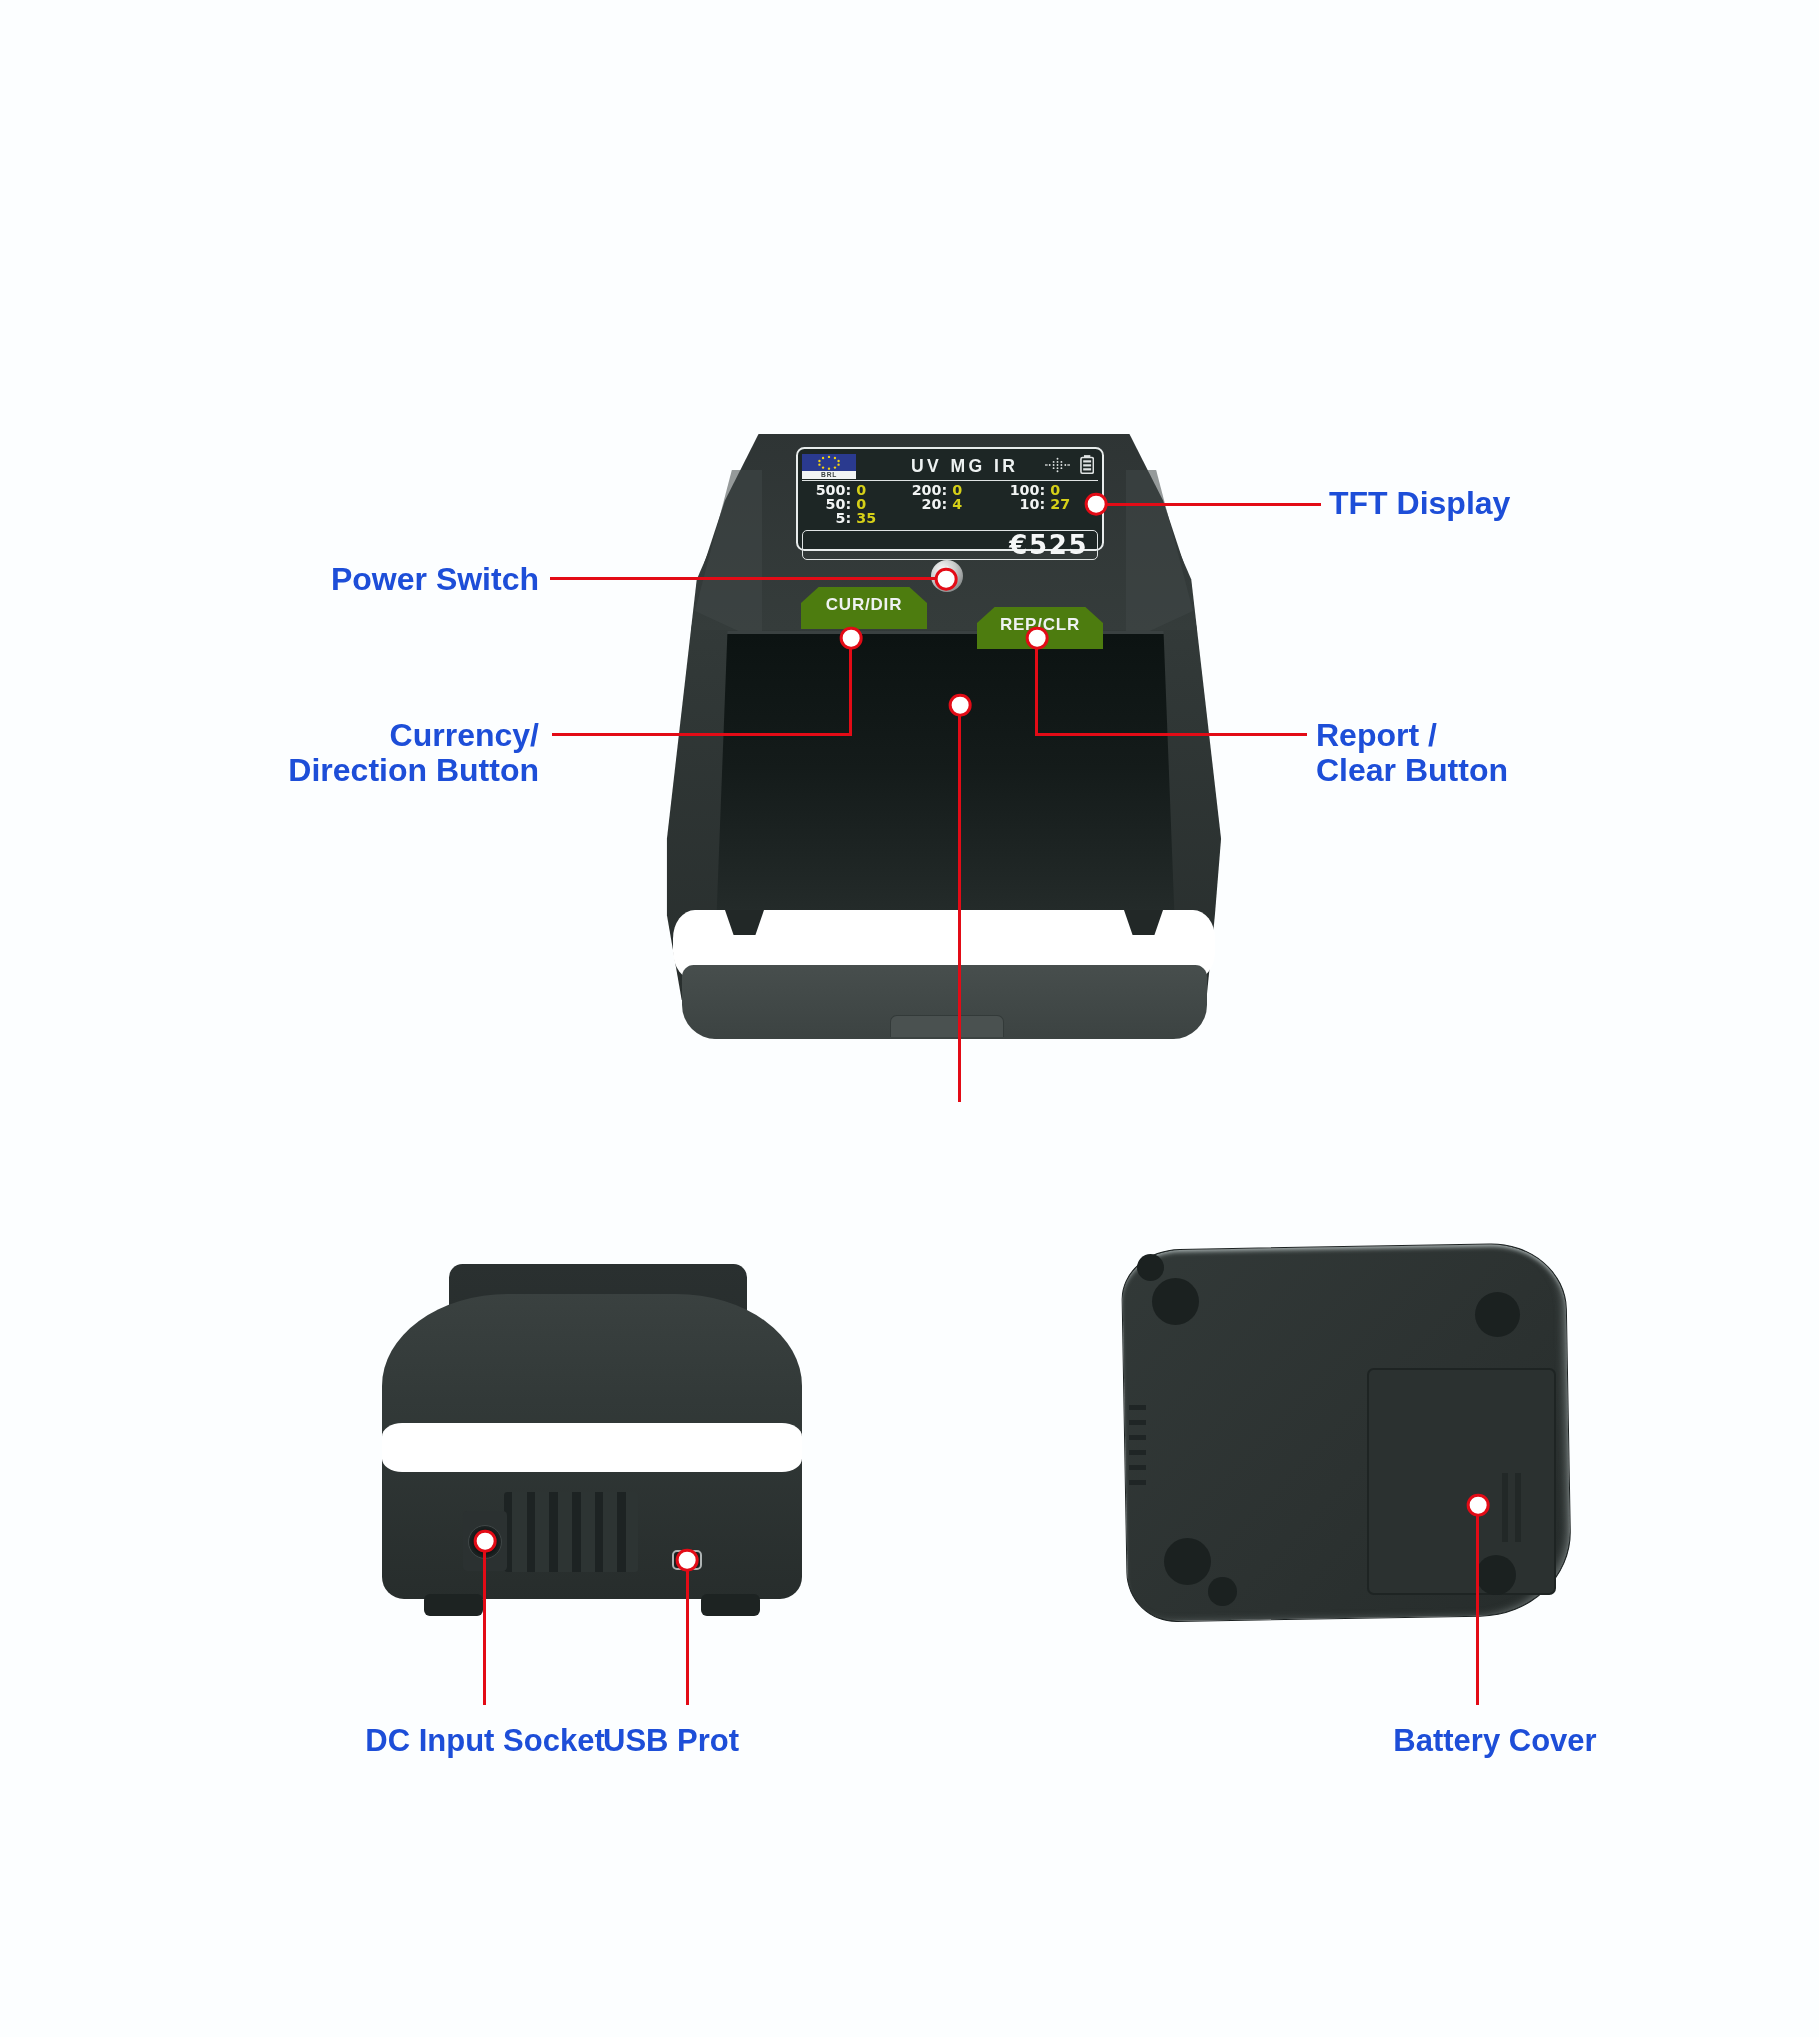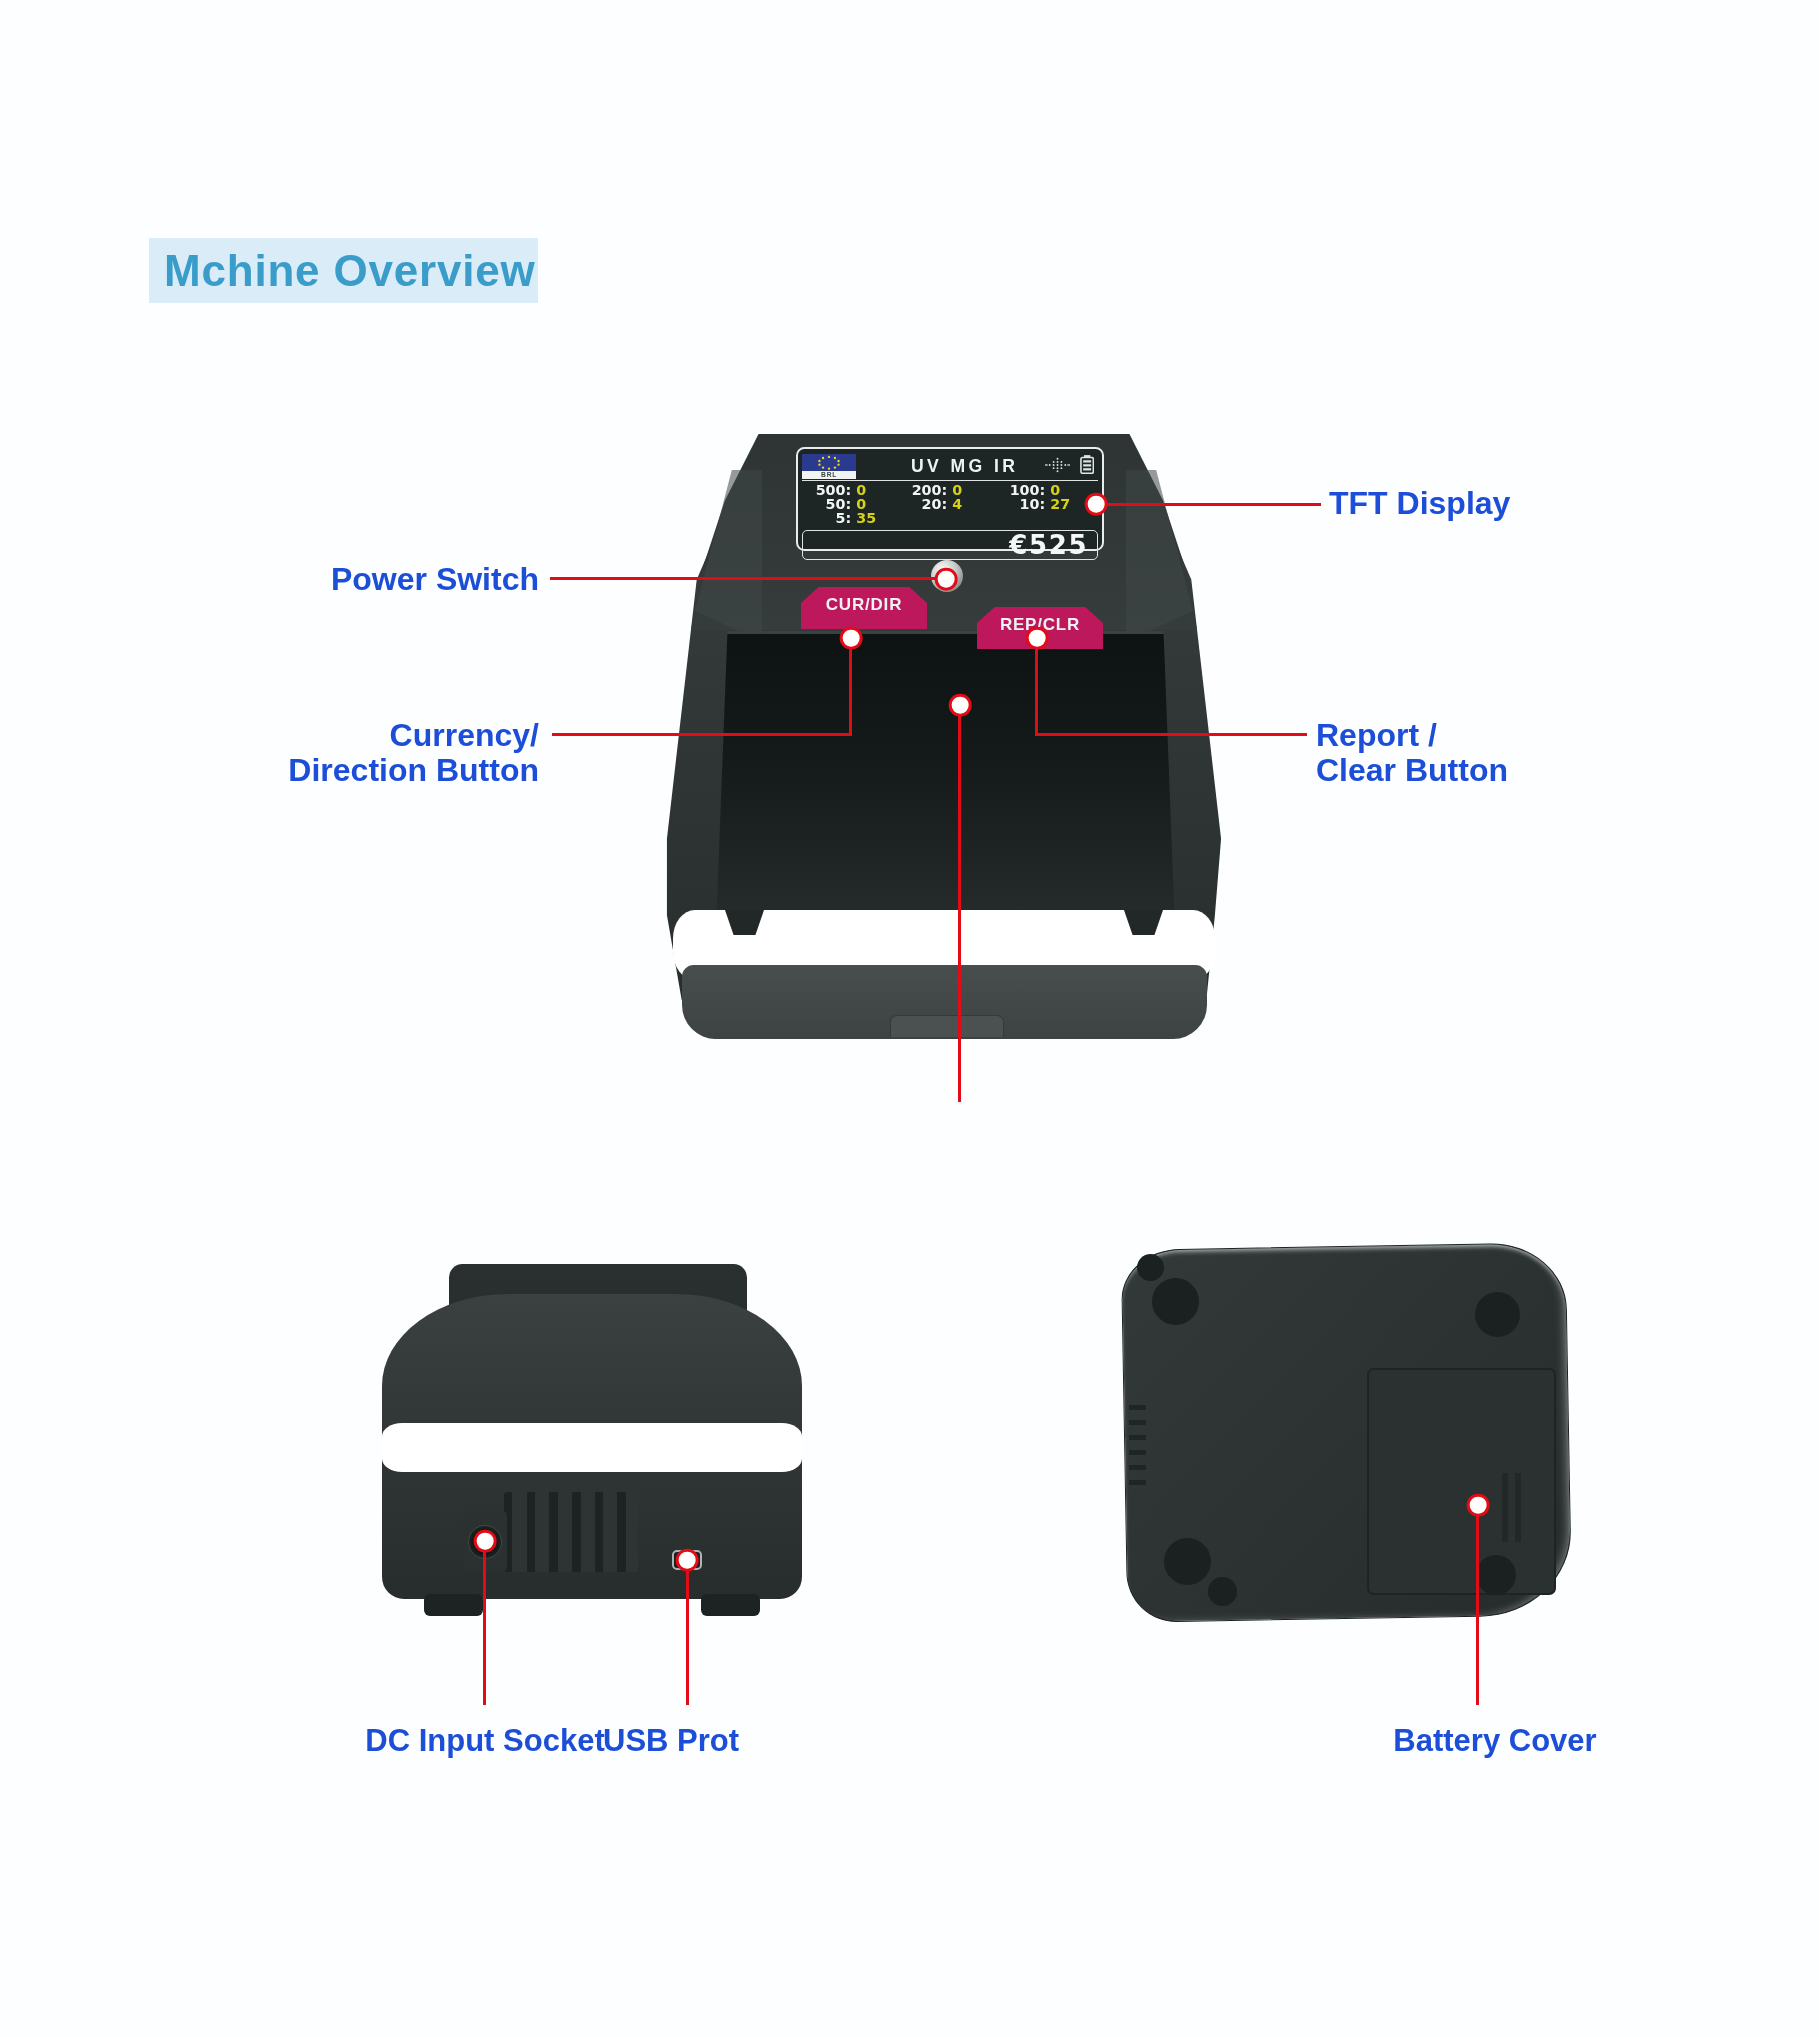--- a/index.html
+++ b/index.html
@@ -60,21 +60,21 @@
   .cnt .v { margin-left:5px; color:#d6d018; }
   .total-box { margin-top:2.5px; border:1.7px solid #dfe3e3; border-radius:5px; height:30px;
     display:flex; justify-content:flex-end; align-items:center; padding-right:8.4px; }
   .total-box span { color:#f5f7f7; font-size:26px; font-weight:bold; letter-spacing:1.7px;
     font-family:"DejaVu Sans", sans-serif; }
 
   
   .power-btn { position:absolute; left:268px; top:132px; width:32px; height:32px; border-radius:50%;
     background:radial-gradient(circle at 35% 30%, #fafafa, #c7c9c9 45%, #8d9191 75%, #6f7575);
     display:flex; align-items:center; justify-content:center; z-index:6; }
-  .tab { position:absolute; top:159px; width:126px; height:42px; background:#be185d;
+  .tab { position:absolute; top:159px; width:126px; height:42px; background:#4d7c0f;
     clip-path:polygon(14% 0,86% 0,100% 38%,100% 100%,0 100%,0 38%);
     color:#eff2f2; font-size:17px; font-weight:bold; text-align:center; padding-top:7.6px;
     letter-spacing:0.8px; z-index:6; }
   .tab.left { left:138px; } .tab.right { left:314px;margin-top:20px; }
 
   
   .dev-back { position:absolute; left:382px; top:1259px; width:420px; height:357px; }
   .db-block { position:absolute; left:67px; top:5px; width:298px; height:175px;
     background:linear-gradient(180deg,#2a3030,#242a29); border-radius:13.4px 13.4px 0 0; }
   .db-ledge { position:absolute; left:77px; top:117px; width:278px; height:59px;
@@ -115,23 +115,20 @@
   .bt-ribs-left { position:absolute; left:5px; top:159px; width:17px; height:84px;
     background:repeating-linear-gradient(180deg,#1f2525 0 5px,transparent 5px 15px); }
   .bt-ribs-right { position:absolute; left:378px; top:227px; width:22px; height:69px;
     background:repeating-linear-gradient(90deg,#222827 0 5.9px,transparent 5.9px 13.4px); }
 </style>
 </head>
 <body>
 
 <div class="page">
 
-  <div class="title-bar">
-    <h1>Mchine Overview</h1>
-  </div>
 
   <div class="dev-front">
     <div class="df-body"></div>
     <div class="df-wedge l"></div>
     <div class="df-wedge r"></div>
     <div class="df-hopper"></div>
     <div class="df-toppanel"></div>
 
     <div class="screen">
       <div class="scr-head">

